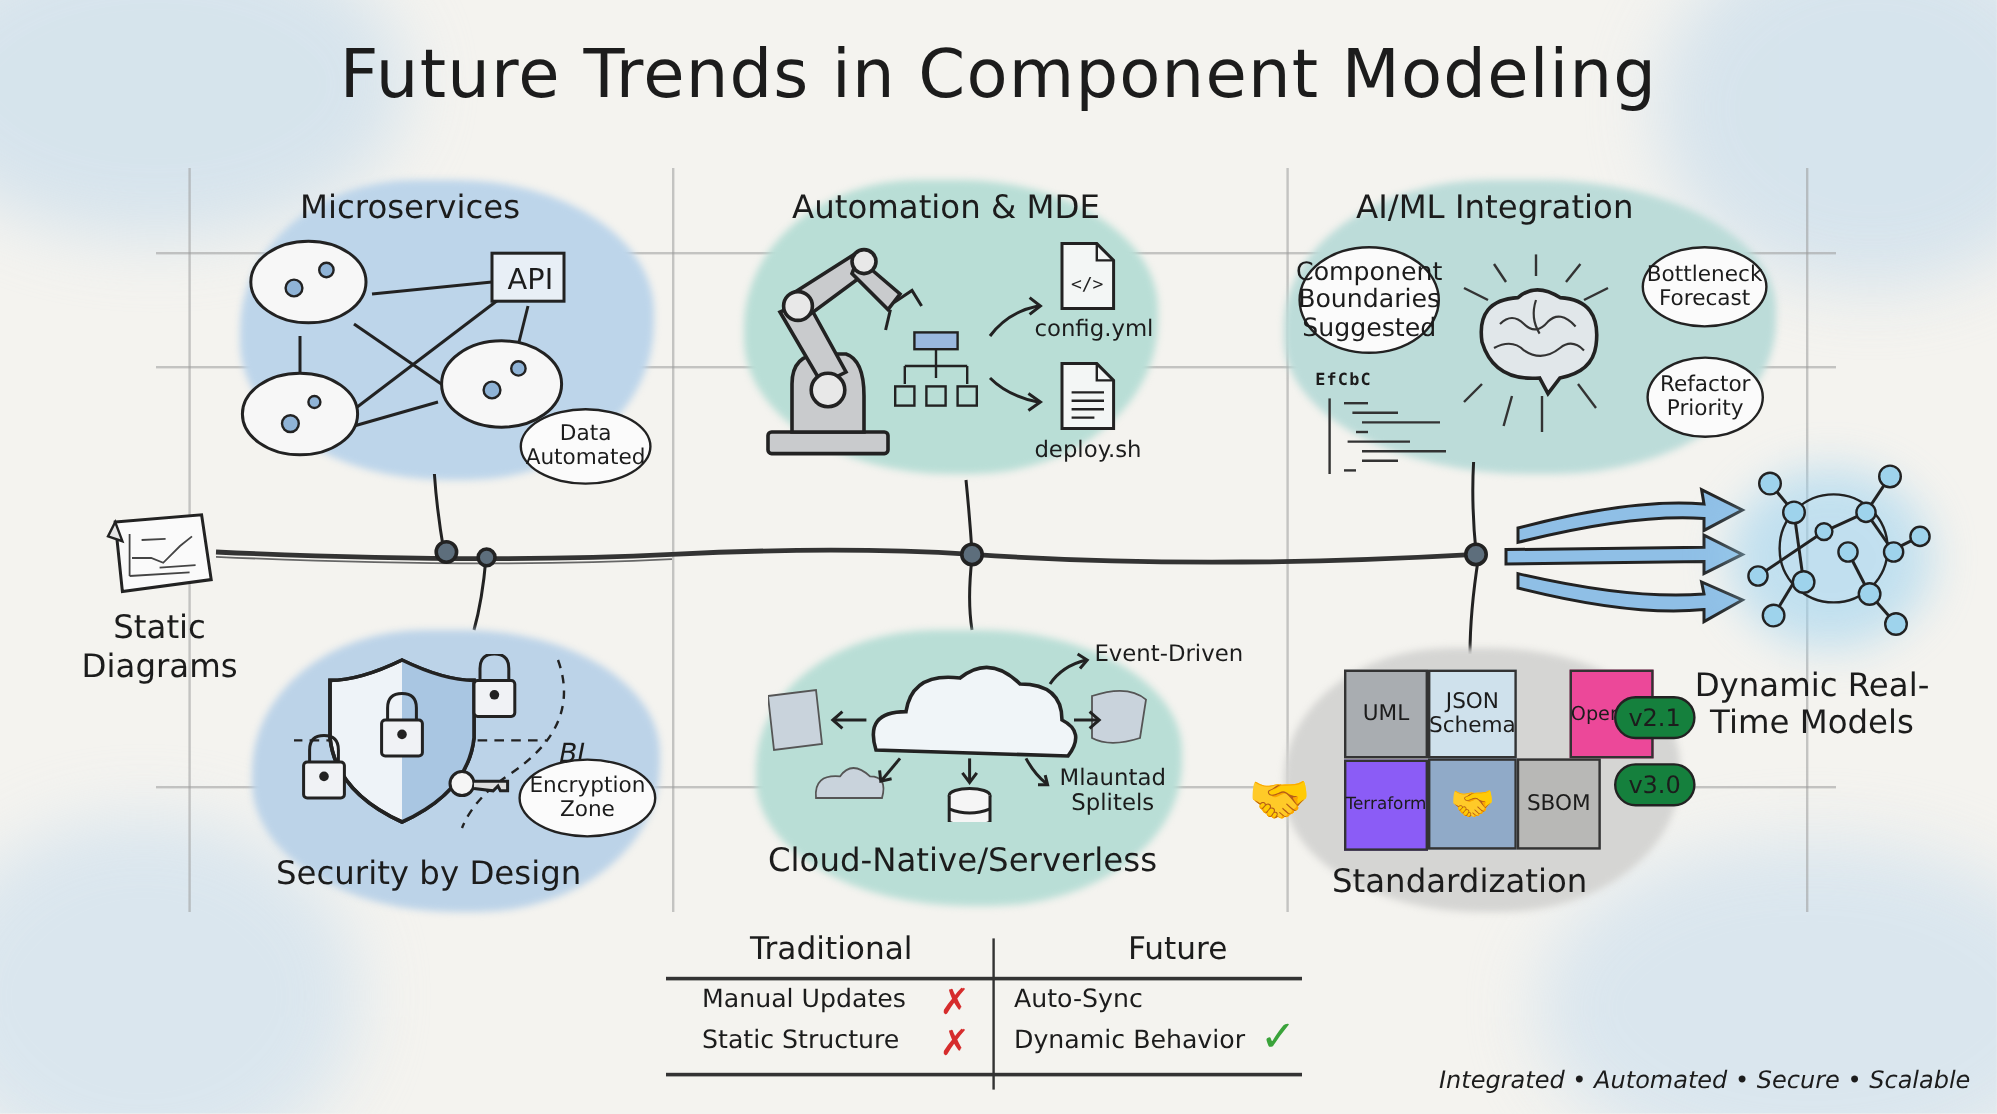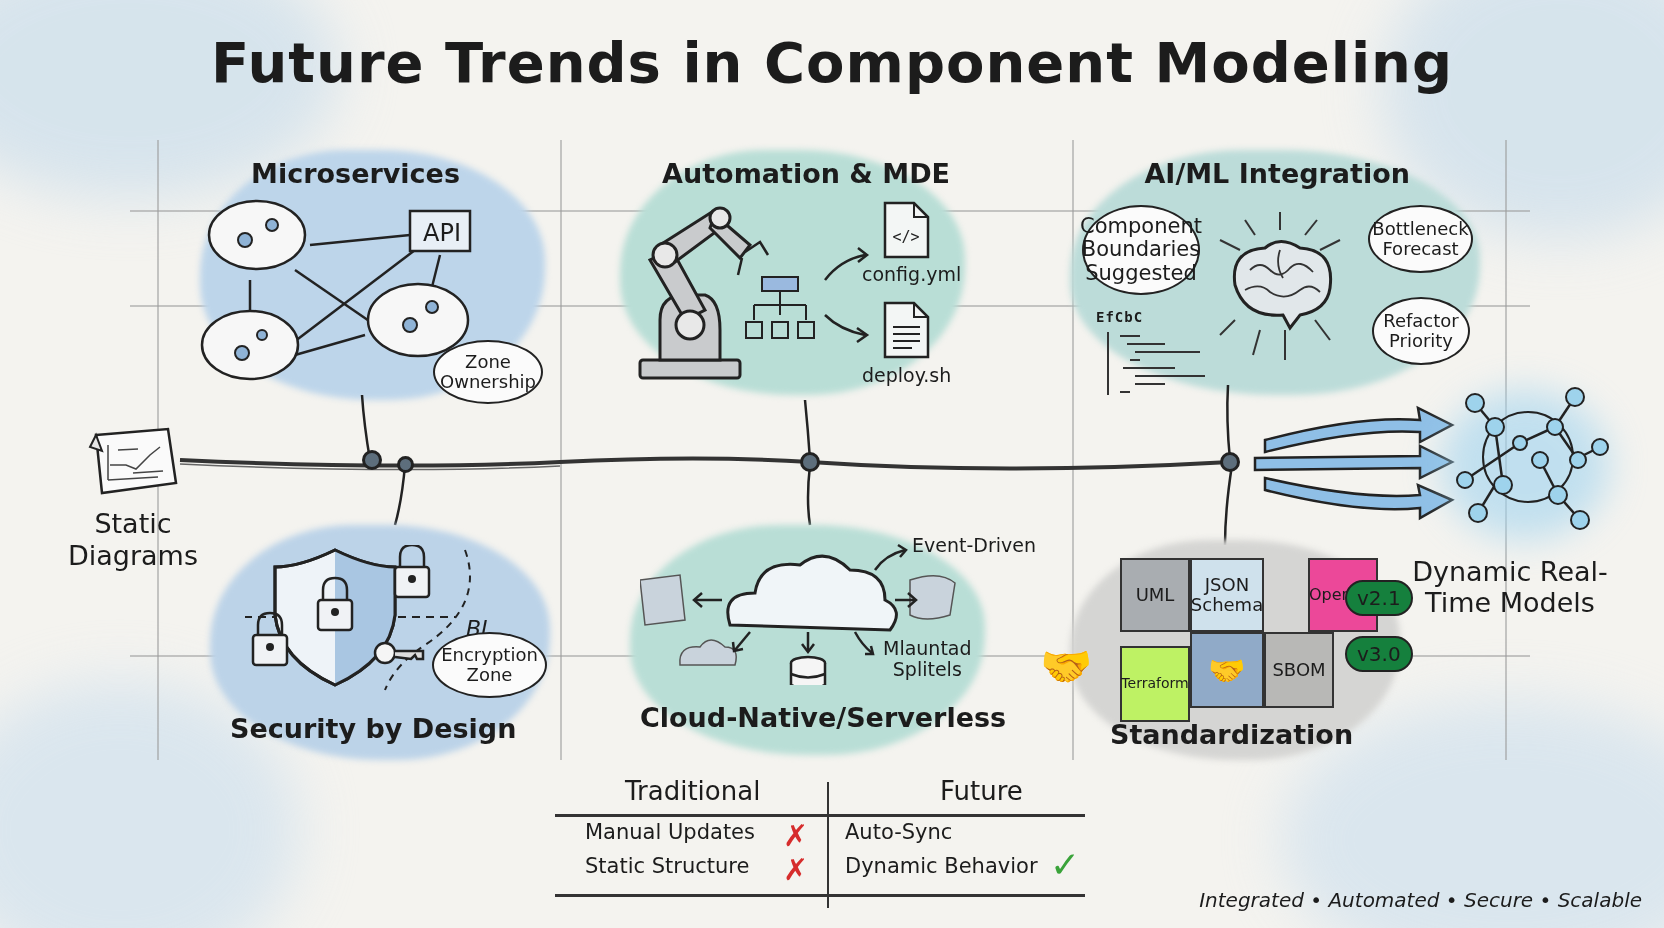--- a/index.html
+++ b/index.html
@@ -7,24 +7,24 @@
   body {
     position: relative;
     background: #f4f3ef;
     font-family: "DejaVu Sans", sans-serif;
     color: #1c1c1c;
   }
   .bgwash { position:absolute; border-radius:50%; filter: blur(28px); opacity:.75; }
   .abs { position: absolute; }
   .title {
     position:absolute; left:0; width:100%; top:30px; text-align:center;
-    font-size:56px; letter-spacing:1px; font-weight:700;
+    font-size:56px; letter-spacing:1px; font-weight:400;
   }
   .hand { font-family: "DejaVu Sans", sans-serif; }
-  .panel-title { position:absolute; text-align:right; font-size:27px; white-space:nowrap;font-weight:bold; }
+  .panel-title { position:absolute; text-align:left; font-size:27px; white-space:nowrap; }
   .blob { position:absolute; border-radius: 42% 48% 45% 50% / 50% 44% 52% 46%; filter: blur(3px); }
   .bubble {
     position:absolute; background:#fbfbfb; border:2.5px solid #222; border-radius:50%;
     display:flex; align-items:center; justify-content:center; text-align:center;
     font-size:18px; line-height:1.1;
   }
   .label { position:absolute; font-size:19px; white-space:nowrap; }
   .gridline-h { position:absolute; height:1.5px; background:#9a9a9a; opacity:.55; }
   .gridline-v { position:absolute; width:1.5px; background:#9a9a9a; opacity:.55; }
   .node { position:absolute; width:20px; height:20px; border-radius:50%; background:#5d6e7c; border:3px solid #222; }
@@ -78,21 +78,21 @@
   <g fill="#8fb3d6" stroke="#222" stroke-width="2">
     <circle cx="45" cy="45" r="7"></circle>
       <circle cx="72" cy="30" r="6"></circle>
     <circle cx="210" cy="130" r="7"></circle>
       <circle cx="232" cy="112" r="6"></circle>
     <circle cx="42" cy="158" r="7"></circle>
       <circle cx="62" cy="140" r="5"></circle>
   </g>
 </svg>
 <div class="label hand" style="left:423px;top:219px;font-size:24px;">API</div>
-<div class="bubble hand" style="left:433px;top:340px;width:110px;height:64px;">Zone Ownership</div>
+<div class="bubble hand" style="left:433px;top:340px;width:110px;height:64px;">Data Automated</div>
 
 <div class="blob" style="left:620px;top:150px;width:345px;height:245px;background:#b9ded6;"></div>
 <div class="panel-title hand" style="left:660px;top:158px;width:290px;">Automation &amp; MDE</div>
 <svg class="abs" style="left:630px;top:200px;" width="180" height="190">
   <g stroke="#222" stroke-width="3" fill="#c9cbcd">
     <rect x="10" y="160" width="100" height="18" rx="3"></rect>
     <path d="M30 160 L30 120 Q30 95 55 95 L75 95 Q90 100 90 130 L90 160 Z"></path>
     <path d="M20 60 L55 120 L75 110 L42 50 Z"></path>
     <path d="M30 45 L85 10 L95 25 L45 62 Z"></path>
     <path d="M85 15 L120 45 L110 58 L80 28 Z"></path>
@@ -315,21 +315,21 @@
 <div class="label hand" style="left:883px;top:638px;line-height:1.1;text-align:center;">
   <div>Mlauntad</div>
   <div>Splitels</div>
 </div>
 <div class="panel-title hand" style="left:640px;top:702px;width:330px;">Cloud-Native/Serverless</div>
 
 <div class="blob" style="left:1070px;top:540px;width:330px;height:220px;background:#d5d5d3;"></div>
 <div class="puzzle hand" style="left:1120px;top:558px;width:70px;height:74px;background:#a9adb1;">UML</div>
 <div class="puzzle hand" style="left:1190px;top:558px;width:74px;height:74px;background:#cfe1ec;">JSON Schema</div>
 <div class="puzzle hand" style="left:1308px;top:558px;width:70px;height:74px;background:#ec4899;font-size:16px;text-align:right;">OpenAPI</div>
-<div class="puzzle hand" style="left:1120px;top:646px;width:70px;height:76px;background:#bef264;font-size:14px;">Terraform</div>
+<div class="puzzle hand" style="left:1120px;top:633px;width:70px;height:76px;background:#8b5cf6;font-size:14px;">Terraform</div>
 <div class="puzzle" style="left:1190px;top:632px;width:74px;height:76px;background:#90aac8;">
   <span style="font-size:30px;">🤝</span>
 </div>
 <div class="puzzle hand" style="left:1264px;top:632px;width:70px;height:76px;background:#b8b8b6;">SBOM</div>
 <div class="abs" style="left:1040px;top:642px;font-size:42px;">🤝</div>
 <div class="version hand" style="left:1345px;top:580px;">v2.1</div>
 <div class="version hand" style="left:1345px;top:636px;">v3.0</div>
 <div class="panel-title hand" style="left:1110px;top:719px;width:240px;">Standardization</div>
 
 <div class="cmp-table">

